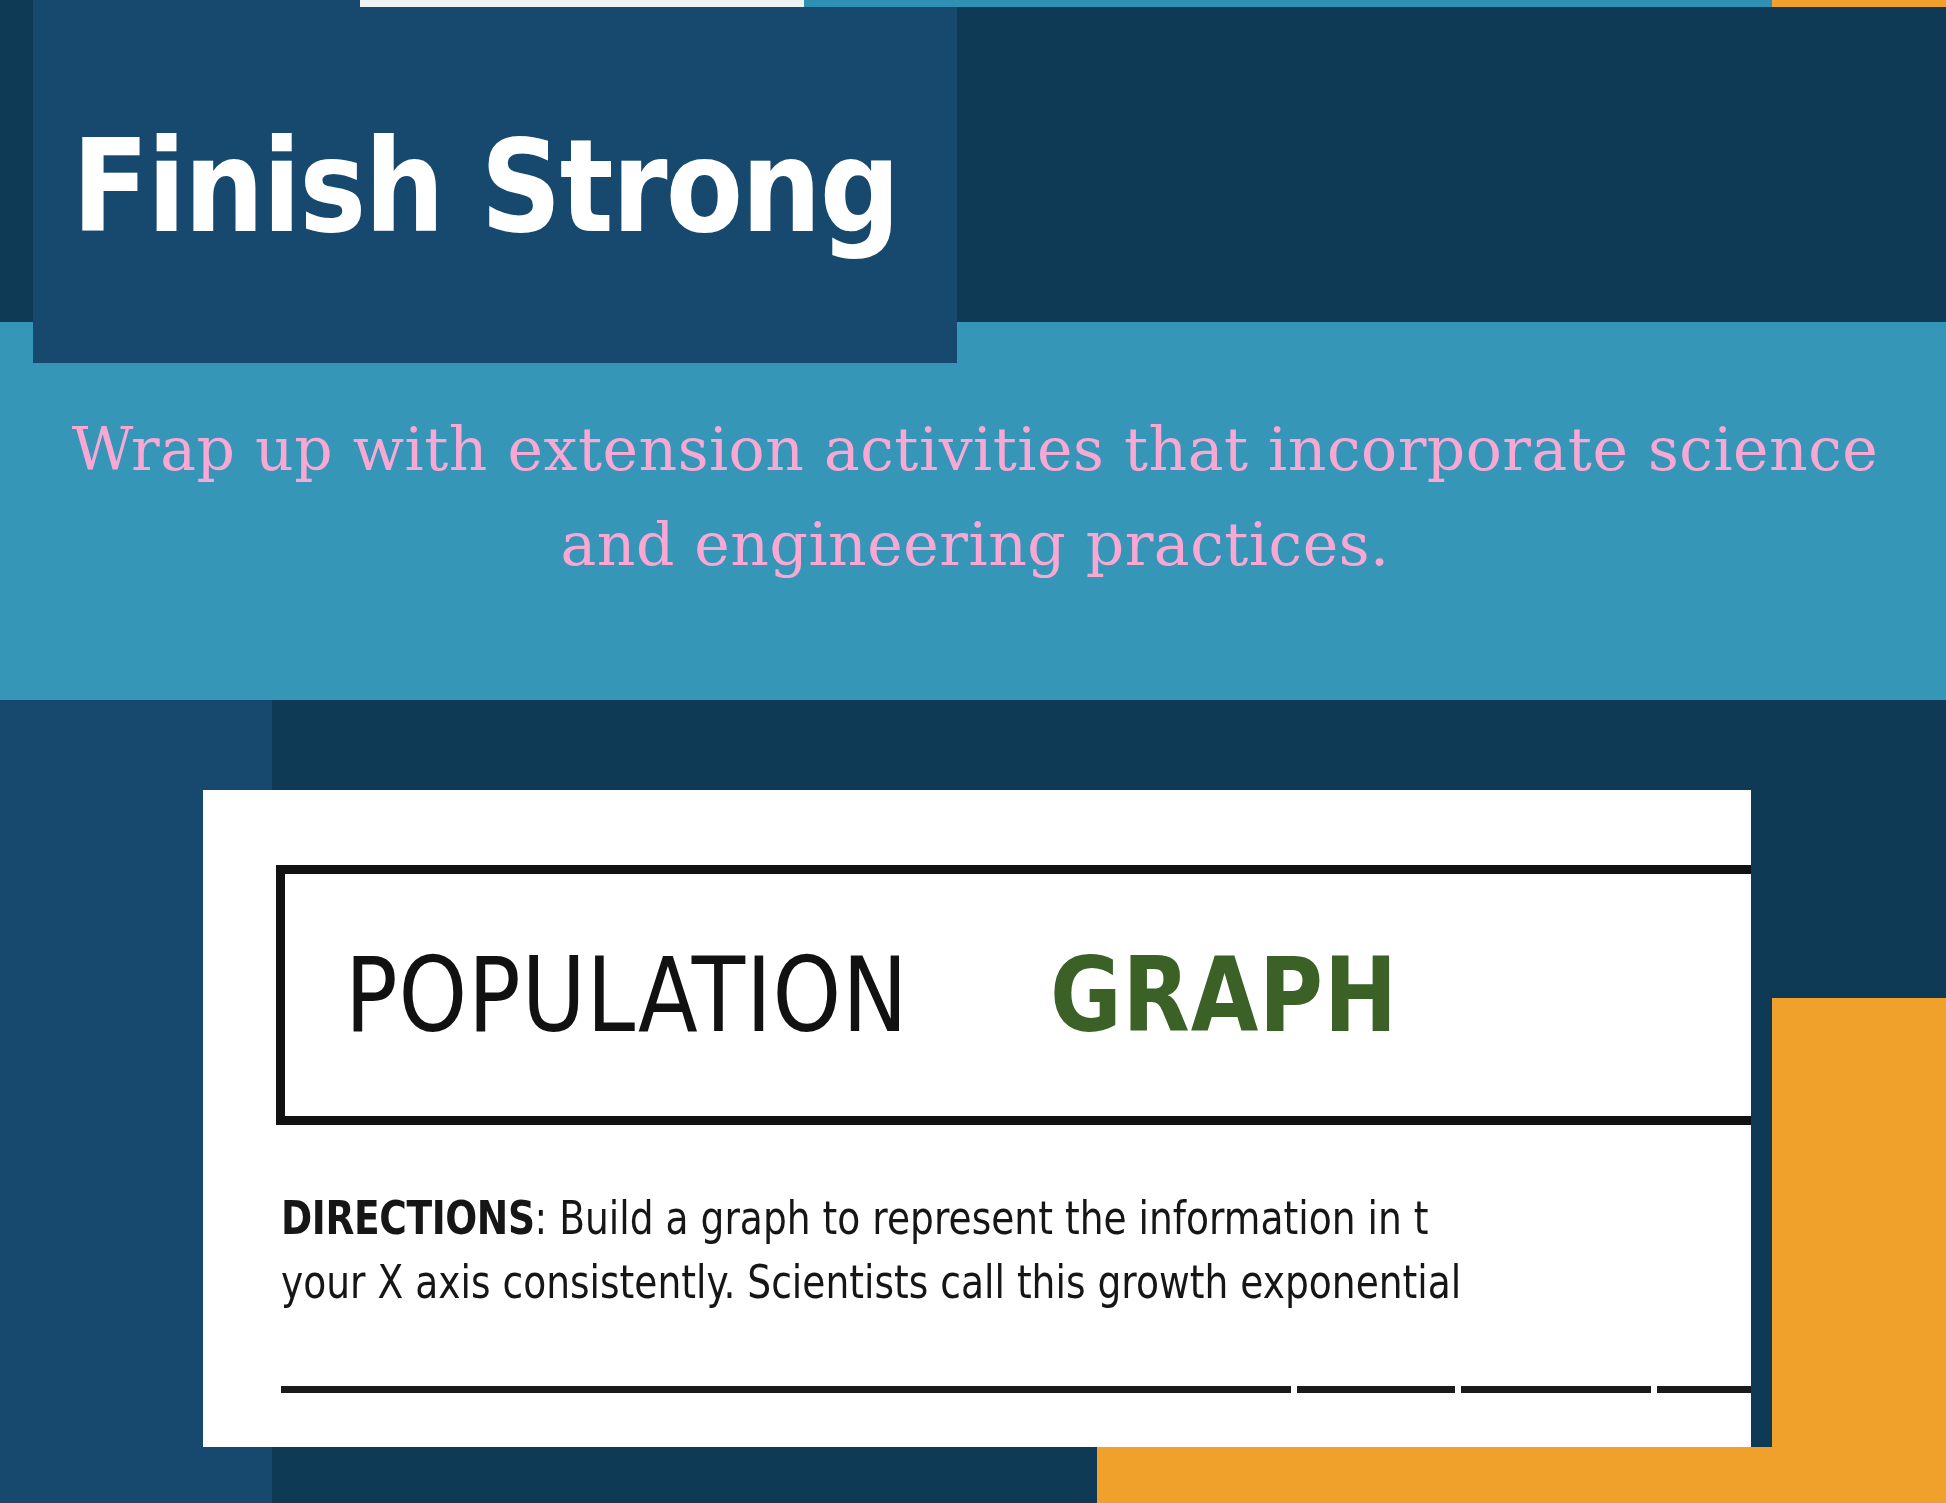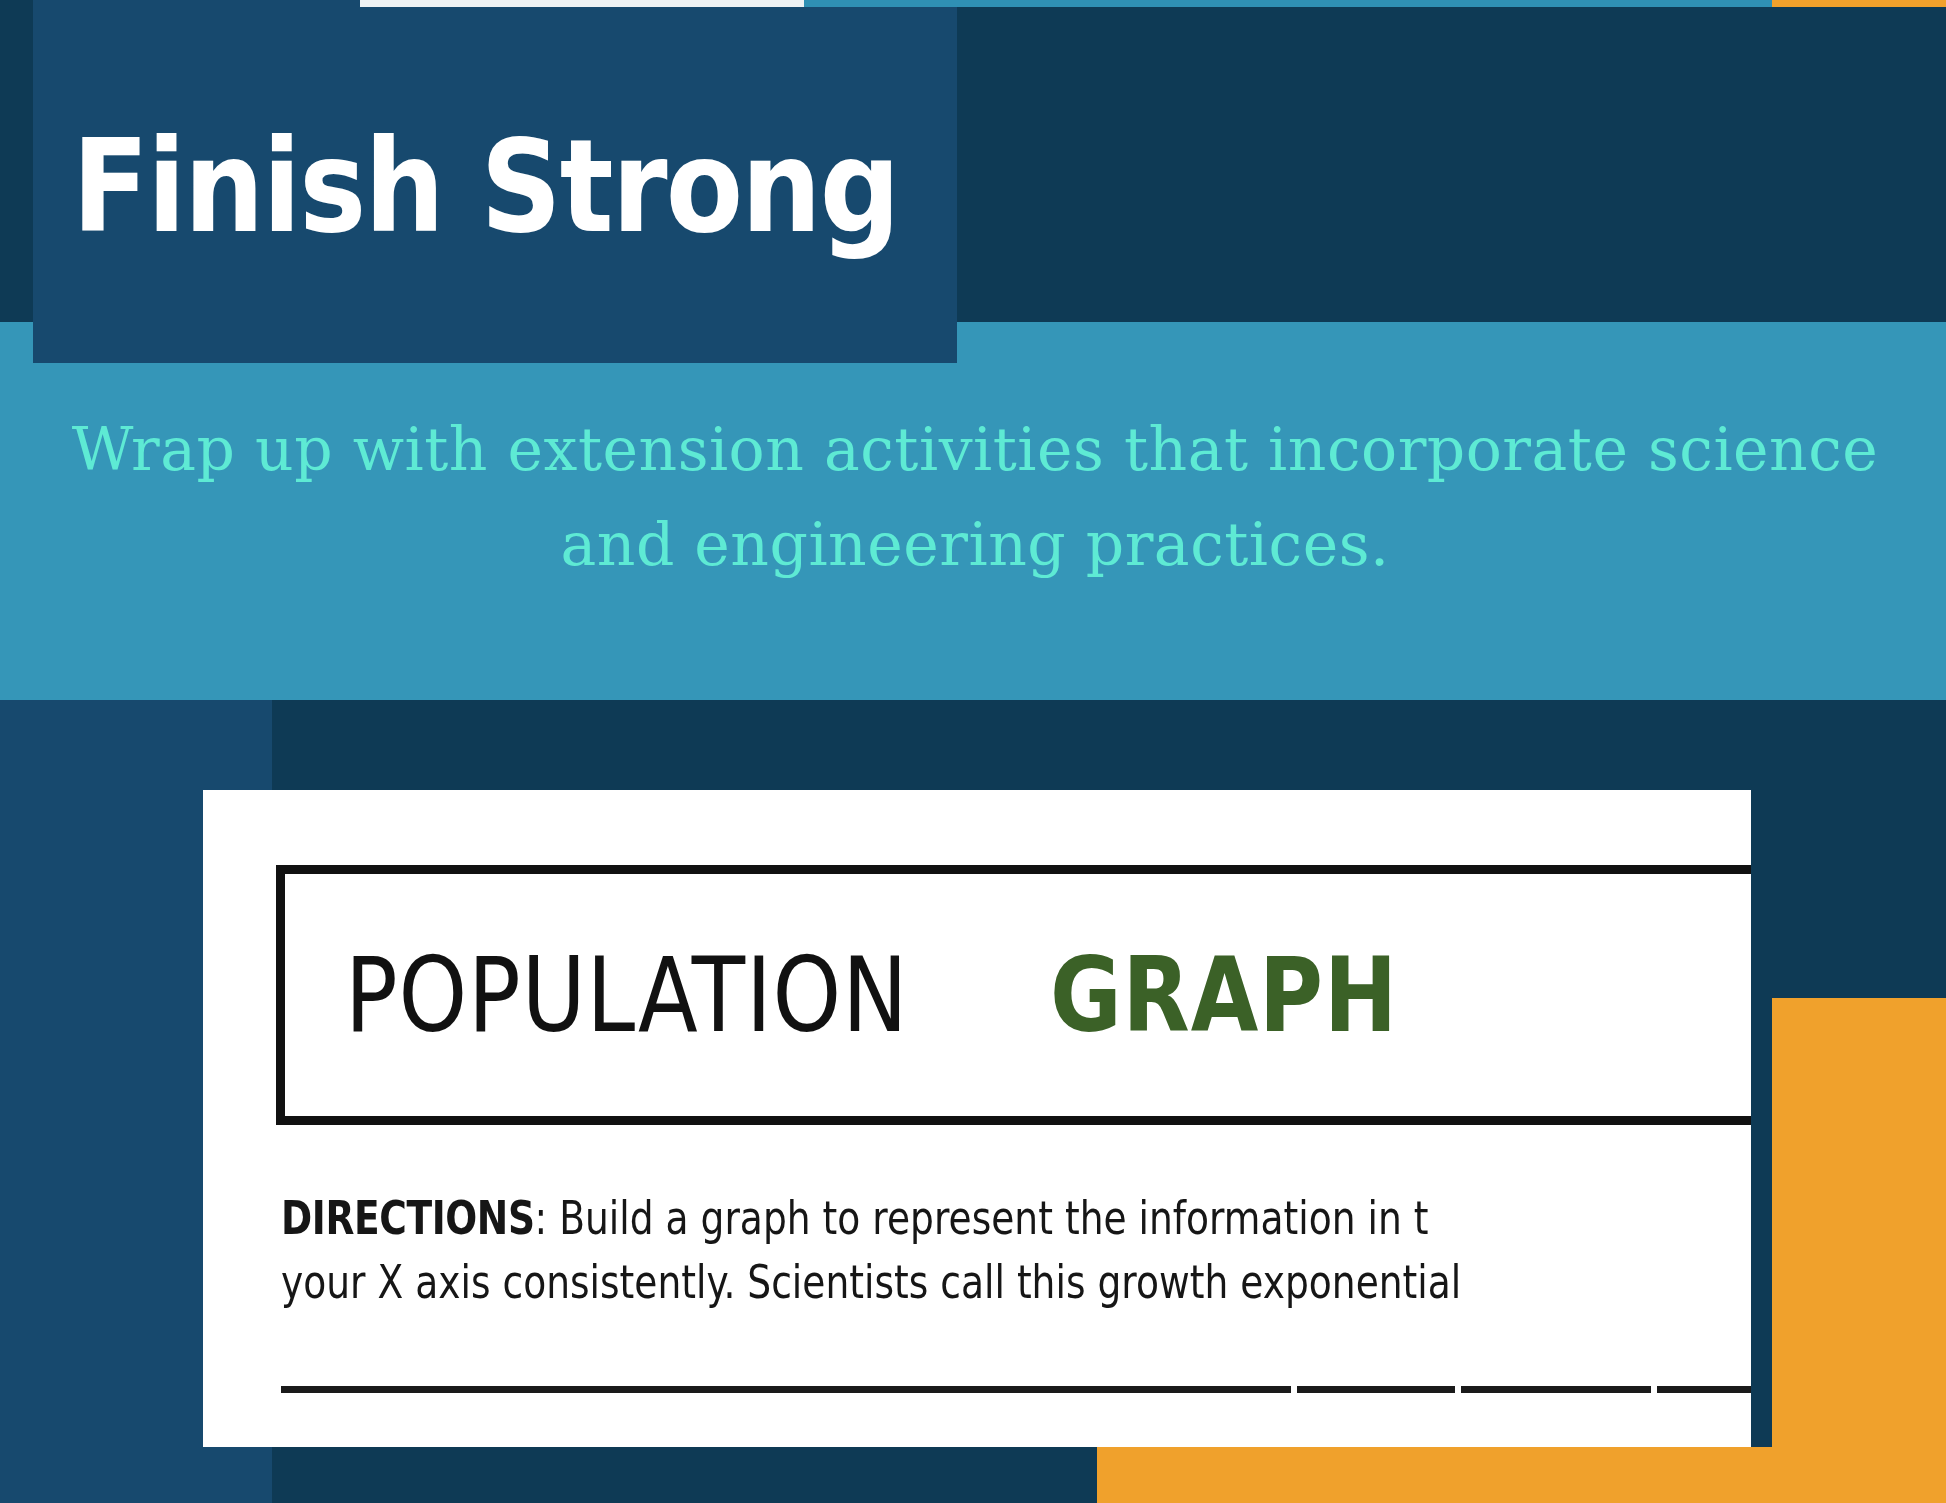--- a/index.html
+++ b/index.html
@@ -56,21 +56,21 @@
     white-space: nowrap;
   }
 
   
   #subtitle-text {
     position: absolute;
     left: 60px;
     top: 402px;
     width: 1830px;
     text-align: center;
-    color: #5eead4;
+    color: #f9a8d4;
     font-family: "DejaVu Serif", serif;
     font-size: 60px;
     font-weight: 400;
     line-height: 1.58;
     letter-spacing: 0.5px;
   }
 
   
   #worksheet-card {
     position: absolute;

